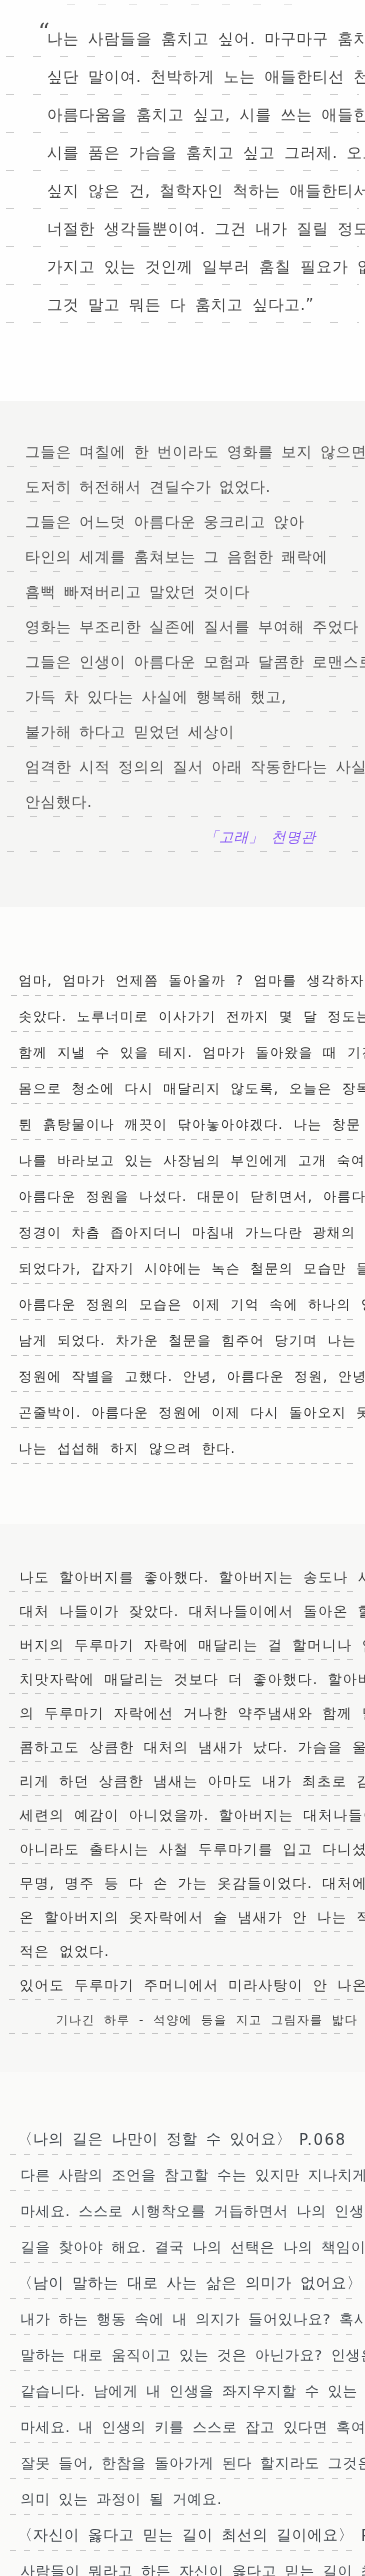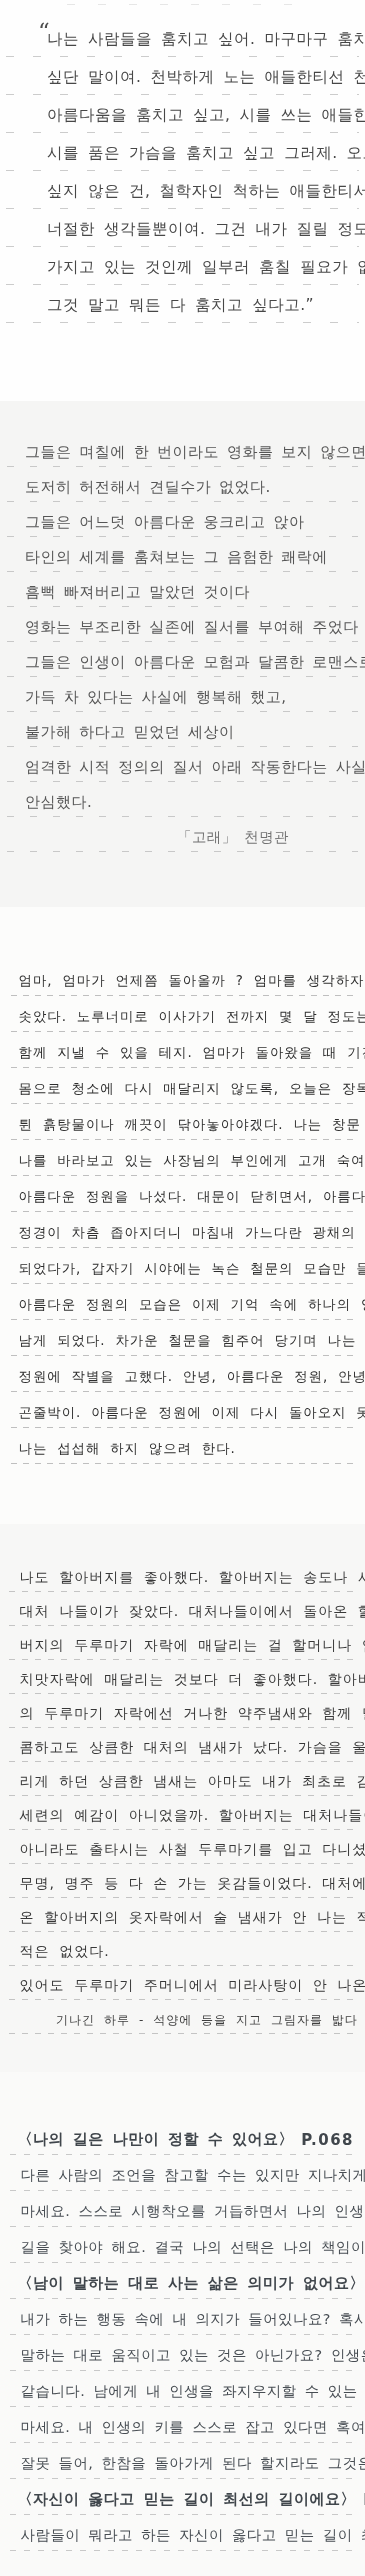--- a/index.html
+++ b/index.html
@@ -42,21 +42,21 @@
     background:repeating-linear-gradient(90deg,#cccccc 0 8.2px,transparent 8.2px 27px);}
   .openquote{position:absolute;top:17.5px;left:38px;z-index:2;
     font-size:23px;color:#4c4c4c;font-family:"DejaVu Serif",serif;}
 
   
   .s2{top:432px;}
   .s2 .line{height:35px;padding:0 7.2px 5.2px 25px;
     font-size:15px;color:#565656;letter-spacing:0.5px;word-spacing:2.6px;}
   .s2 .line::after{left:7.2px;right:7.2px;
     background:repeating-linear-gradient(90deg,#c8c8c8 0 7.2px,transparent 7.2px 23px);}
-  .s2 .attr{justify-content:flex-end;padding-right:76px;font-size:14.4px;color:#737373;}
+  .s2 .attr{justify-content:flex-end;padding-right:49px;font-size:14.4px;color:#8b5cf6;font-style:italic;}
 
   
   .s3{top:960px;}
   .s3 .line{height:36px;padding:0 5.2px 6.2px 18.5px;
     font-size:13.4px;color:#2e2e2e;letter-spacing:1px;word-spacing:4.6px;}
   .s3 .line::after{left:11.3px;right:8.2px;
     background:repeating-linear-gradient(90deg,#bfbfbf 0 5.7px,transparent 5.7px 12px);}
 
   
   .s4{top:1558px;}
@@ -65,21 +65,21 @@
   .s4 .line::after{left:9.3px;right:7.2px;
     background:repeating-linear-gradient(90deg,#c4c4c4 0 6.2px,transparent 6.2px 13px);}
   .s4 .attr{justify-content:flex-end;padding-right:7.2px;font-size:12px;color:#3d3d3d;}
 
   
   .s5{top:2119px;}
   .s5 .line{height:36px;padding:0 5.2px 6.2px 20.6px;
     font-size:14.4px;color:#474d53;letter-spacing:0.5px;word-spacing:3.1px;}
   .s5 .line::after{left:10.3px;right:8.2px;
     background:repeating-linear-gradient(90deg,#c9c9c9 0 6.2px,transparent 6.2px 14px);}
-  .s5 .title{padding-left:17.5px;font-size:15px;color:#40464c;font-weight:bold;}
+  .s5 .title{padding-left:17.5px;font-size:15px;color:#40464c;}
   .s5 .pageref{margin-left:7.2px;letter-spacing:1.5px;text-align:center;}
 </style>
 </head>
 <body>
 
 <div id="page">
   <div class="band band1"></div>
   <div class="band band2"></div>
   <div class="band band3"></div>
   <div class="band band4"></div>
@@ -159,20 +159,21 @@
 
     <div class="line title">
       <span>〈남이 말하는 대로 사는 삶은 의미가 없어요〉</span>
 
     </div>
     <div class="line">내가 하는 행동 속에 내 의지가 들어있나요? 혹시 남이</div>
     <div class="line">말하는 대로 움직이고 있는 것은 아닌가요? 인생은 긴 항해와</div>
     <div class="line">같습니다. 남에게 내 인생을 좌지우지할 수 있는 키를 맡기지</div>
     <div class="line">마세요. 내 인생의 키를 스스로 잡고 있다면 혹여 방향을</div>
     <div class="line">잘못 들어, 한참을 돌아가게 된다 할지라도 그것은 그것대로</div>
+    <div class="line">의미 있는 과정이 될 거예요.</div>
 
     <div class="line title">
       <span>〈자신이 옳다고 믿는 길이 최선의 길이에요〉</span>
       <span class="pageref">P.154</span>
     </div>
     <div class="line">사람들이 뭐라고 하든 자신이 옳다고 믿는 길이 최선의</div>
 
   </div>
 </div>
 

